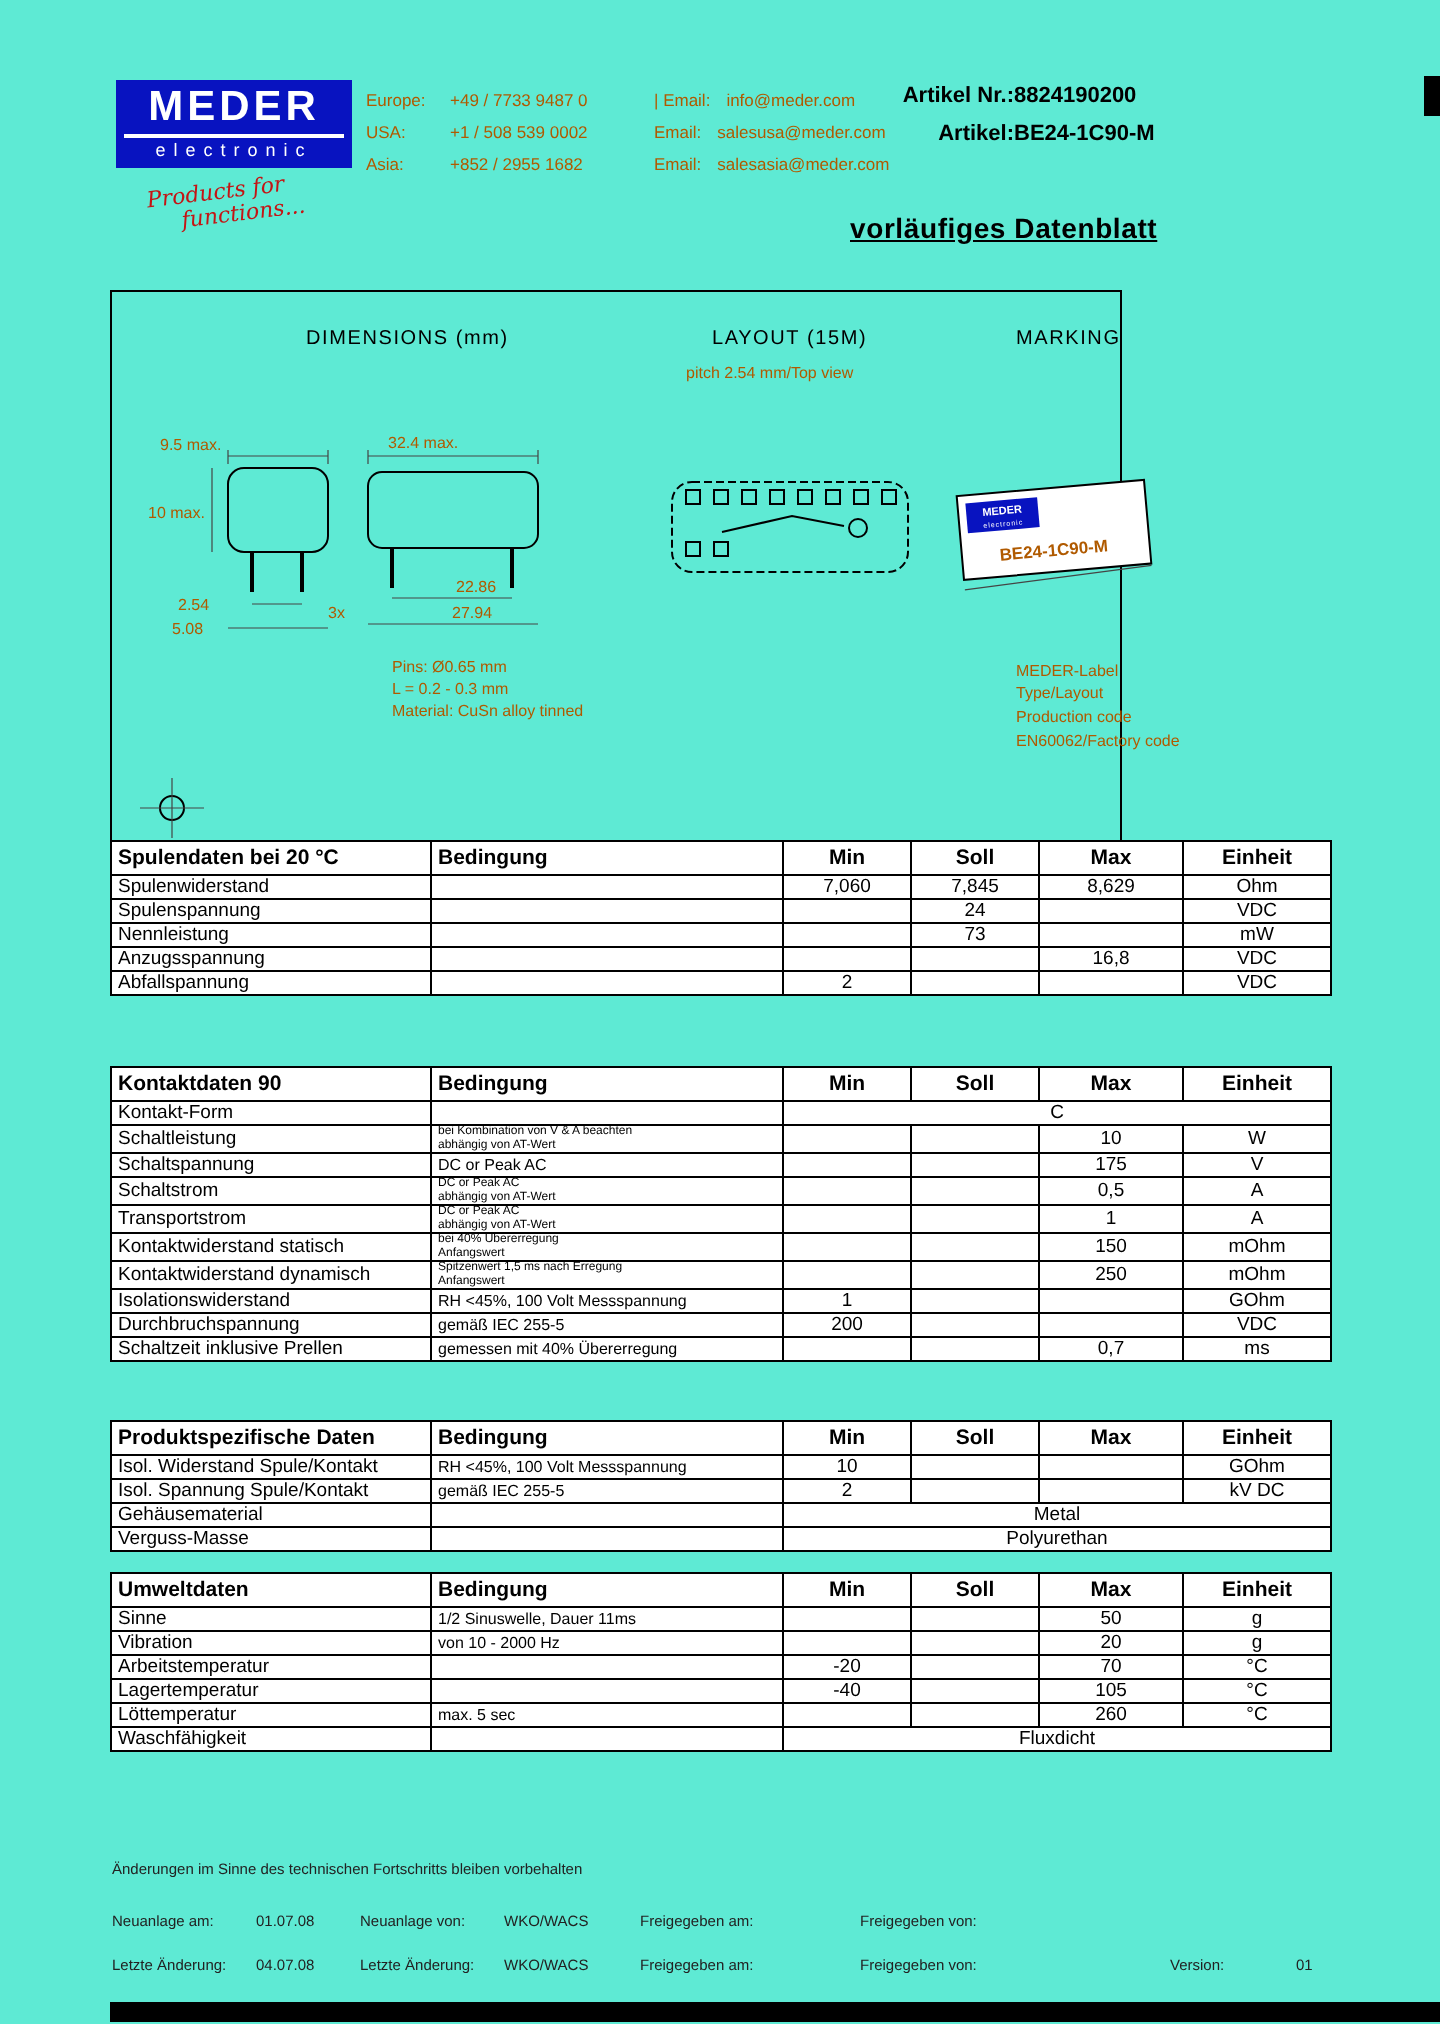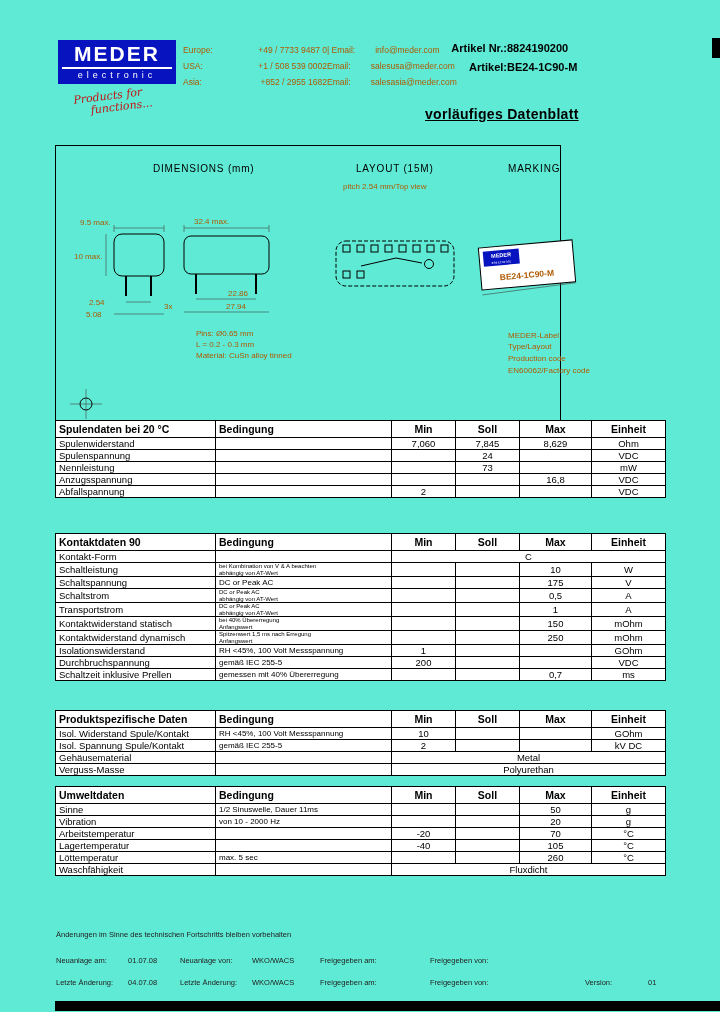--- a/index.html
+++ b/index.html
@@ -11,22 +11,22 @@
   .logo{position:absolute;left:58px;top:40px;width:118px;height:44px;background:#0813c0;
         color:#fff;text-align:center;}
   .logo-m{font-size:21px;font-weight:bold;letter-spacing:2px;line-height:27px;}
   .logo-e{font-size:9px;letter-spacing:4px;line-height:13px;border-top:2px solid #fff;margin:0 4px;}
   .tagline{position:absolute;left:74px;top:90px;color:#c41414;font-style:italic;font-size:11px;
            font-family:"DejaVu Serif",serif;transform:rotate(-7deg);line-height:12px;}
   .tagline .tag2{margin-left:16px;}
   .contacts{position:absolute;left:183px;top:45px;font-size:8.5px;color:#b05a00;}
   .contact-row{height:16px;white-space:nowrap;}
   .c-region{display:inline-block;width:42px;}
-  .c-phone{display:inline-block;width:102px;text-align:right;}
-  .c-sep{display:inline-block;margin-right:20px;text-align:center;}
+  .c-phone{display:inline-block;width:102px;}
+  .c-sep{display:inline-block;margin-right:8px;text-align:center;}
   .artikel-block{position:absolute;left:425px;top:42px;font-size:11px;font-weight:bold;}
   .a-row{display:flex;height:19px;text-align:right;}
   .a-label{width:82px;}
   .doc-title{position:absolute;left:425px;top:106px;font-size:14px;font-weight:bold;
              text-decoration:underline;letter-spacing:0.3px;}
   .edge-mark{position:absolute;right:0;top:38px;width:8px;height:20px;background:#000;}
 
   
   .draw-box{position:absolute;left:55px;top:145px;width:506px;height:297px;border:1px solid #000;}
   svg text{font-family:"Liberation Sans",sans-serif;}

